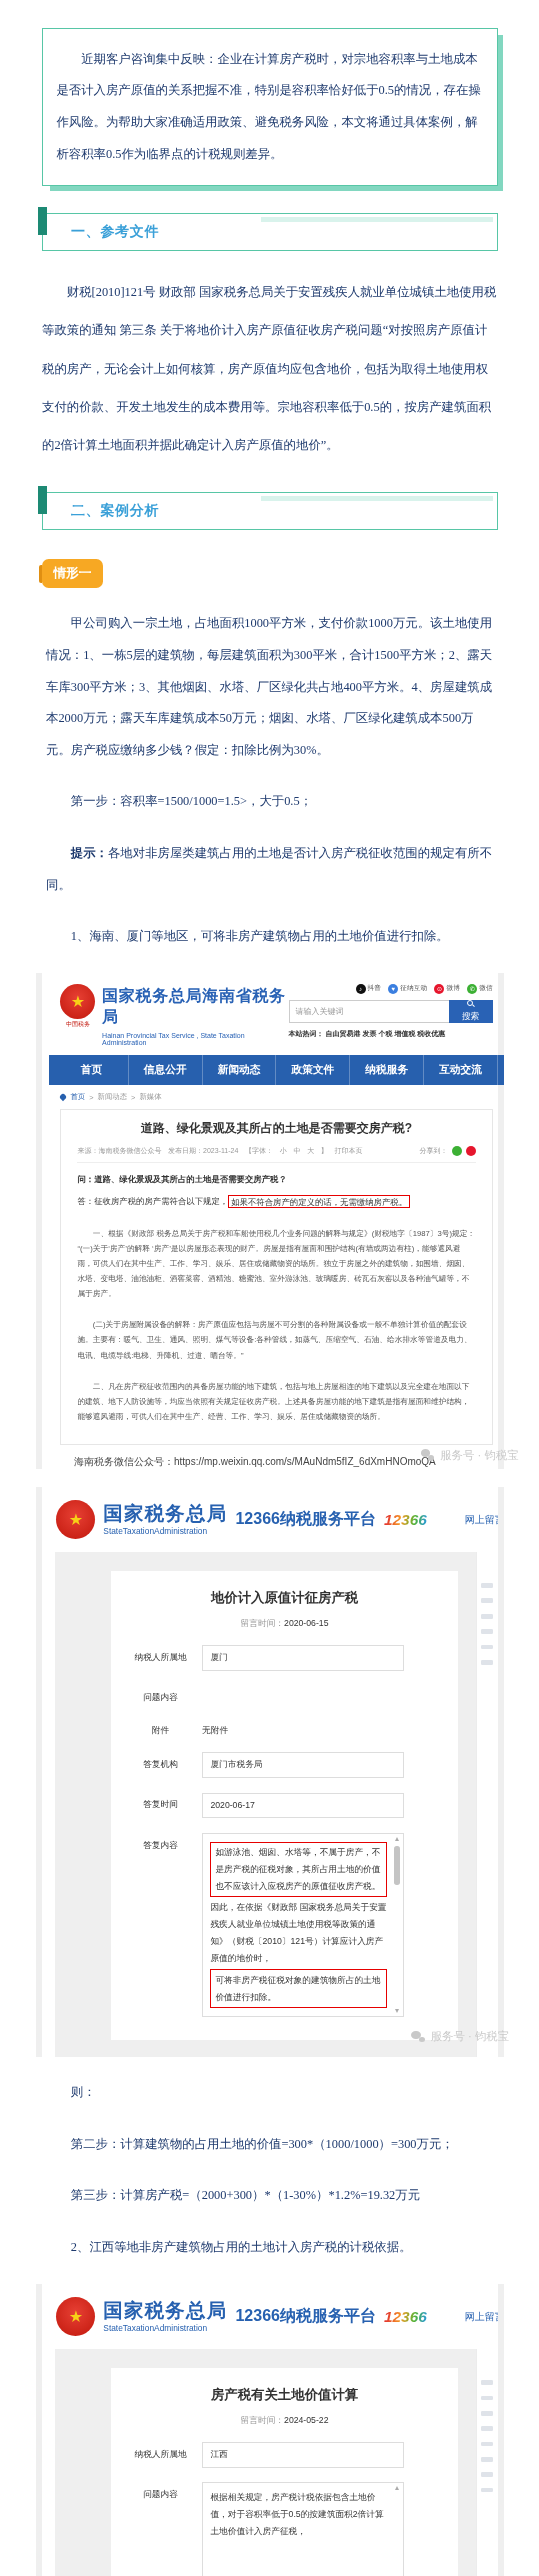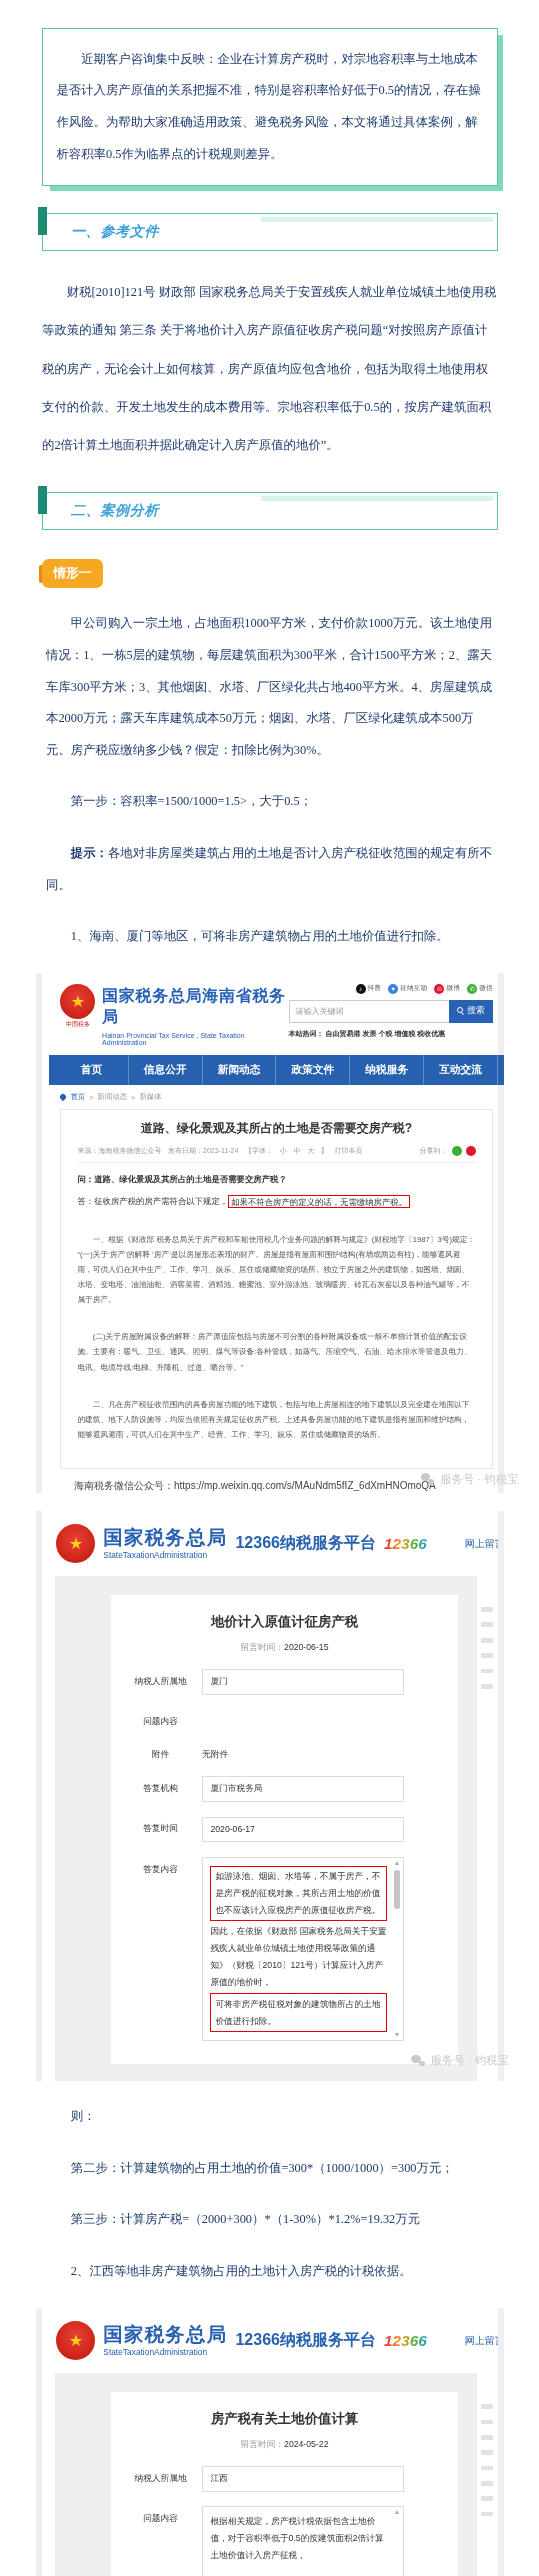--- a/index.html
+++ b/index.html
@@ -11,21 +11,21 @@
   .apara{margin:20px 4px;}
   
   .intro-wrap{position:relative;margin-top:28px;}
   .intro-wrap::after{content:"";position:absolute;left:8px;right:-4.7px;top:6.7px;bottom:-5.4px;background:#82d7c0;z-index:0;}
   .intro-box{position:relative;z-index:1;background:#fff;border:0.7px solid #57c6a6;padding:14.8px 13.4px;}
   .intro-box p{margin:0;}
   
   .sec-head{position:relative;margin-top:27px;border:0.7px solid #57c6a6;height:36px;display:flex;align-items:center;padding-left:28px;background:#fff;}
   .sec-head::before{content:"";position:absolute;left:-4.7px;top:-6.7px;width:8.7px;height:28px;background:#1d8a74;}
   .sec-head::after{content:"";position:absolute;left:48%;right:4px;top:3.4px;height:4.7px;background:#d9f3ec;}
-  .sec-title{color:#3aa0d8;font-size:14px;font-weight:bold;font-style:italic;letter-spacing:0.7px;}
+  .sec-title{color:#3aa0d8;font-size:14px;font-weight:bold;letter-spacing:0.7px;}
   
   .badge{display:inline-block;margin-top:29.5px;background:#f7a823;color:#fff;font-weight:bold;font-size:12.7px;padding:6px 11.4px;border-radius:6.7px;position:relative;}
   .badge::before{content:"";position:absolute;left:-2.7px;top:5.4px;bottom:5.4px;width:2.7px;background:#e08f12;border-radius:2px 0 0 2px;}
   .tip-label{font-weight:bold;}
   
   .shot{margin:17.4px -6px 6.7px;background:#efefef;padding:0 6px;}
   .shot-inner{background:#fff;padding-left:13px;}
   .redbox{border:1.3px solid #e60000;padding:0.7px 2px;box-decoration-break:clone;-webkit-box-decoration-break:clone;}
   .redblk{border:1.3px solid #e60000;margin:2px 0;padding:1.3px 4px;}
   .wm{display:flex;gap:4.7px;align-items:center;color:#c9c9c9;font-size:11.4px;white-space:nowrap;}
@@ -40,40 +40,40 @@
   .emblem-cap{font-size:6px;color:#c1170c;text-align:center;margin-top:1.3px;}
   .hn-title{font-size:16px;font-weight:bold;color:#2962b5;letter-spacing:0.7px;margin-top:2.7px;}
   .hn-en{font-size:7px;color:#2962b5;margin-top:3.4px;}
   .hn-right{width:204px;flex:none;}
   .social{display:flex;justify-content:flex-end;gap:7.4px;font-size:6.7px;color:#555;align-items:center;}
   .social-item{display:flex;align-items:center;}
   .sicon{width:10px;height:10px;border-radius:50%;display:inline-flex;color:#fff;font-size:6px;align-items:center;justify-content:center;margin-right:2px;flex:none;}
   .si-douyin{background:#111;} .si-hudong{background:#3b7fe0;} .si-weibo{background:#e6162d;} .si-wechat{background:#3cb034;}
   .search-row{display:flex;margin-top:6px;}
   .search-input{flex:1;height:21.5px;border:0.7px solid #ccc;border-right:none;font-size:8px;color:#999;display:flex;align-items:center;padding:0 6px;background:#fff;}
-  .search-btn{width:44px;height:23px;background:#2962b5;color:#fff;font-size:8.7px;display:flex;align-items:center;justify-content:center;gap:3.4px;border:none;}
+  .search-btn{width:44px;height:23px;background:#2962b5;color:#fff;font-size:8.7px;display:flex;align-items:center;justify-content:center;gap:3.4px;border:none;flex-direction:column;}
   .mag{position:relative;width:7.4px;height:7.4px;flex:none;}
   .mag::before{content:"";position:absolute;width:4px;height:4px;border:1px solid #fff;border-radius:50%;left:0;top:0;}
   .mag::after{content:"";position:absolute;width:2.7px;height:1px;background:#fff;transform:rotate(45deg);left:4.7px;top:5.4px;}
   .hotwords{font-size:7px;color:#333;margin-top:6px;font-weight:bold;}
   .hn-nav{display:flex;background:#2760ae;height:29.5px;margin:2.7px -6px 0;padding:0 6px;}
   .hn-nav-item{flex:1;display:flex;align-items:center;justify-content:center;color:#fff;font-size:10.7px;font-weight:bold;border-right:0.7px solid rgba(255,255,255,.28);}
   .crumb{display:flex;align-items:center;gap:4px;font-size:7.4px;color:#999;padding:7.4px 5.4px 5.4px;}
   .pin{width:6px;height:6px;background:#2760ae;border-radius:50% 50% 50% 0;transform:rotate(-45deg);flex:none;}
   .crumb-home{color:#2760ae;}
   .hn-article{border:0.7px solid #e6e6e6;margin:1.3px 5.4px 0;padding:10.7px 16px 4px;position:relative;}
   .hn-art-title{text-align:center;font-size:12px;font-weight:bold;color:#333;}
   .hn-meta{display:flex;justify-content:space-between;align-items:center;font-size:7px;color:#999;margin-top:8.7px;border-bottom:0.7px solid #eee;padding-bottom:6px;}
   .hn-meta-left{display:flex;gap:6.7px;align-items:center;flex-wrap:wrap;}
   .hn-meta-right{display:flex;gap:4px;align-items:center;}
   .share-dot{width:10px;height:10px;border-radius:50%;display:inline-block;}
   .sd-green{background:#3cb034;} .sd-red{background:#e6162d;}
   .qa{font-size:8.4px;color:#333;line-height:1.9;margin-top:8.7px;}
   .qa .q{font-weight:bold;}
-  .paras p{font-size:7.7px;color:#555;line-height:1.95;text-indent:2em;margin:22px 0;}
+  .paras p{font-size:7.7px;color:#555;line-height:1.95;text-indent:2em;margin:16px 0;}
   .hn-wm{position:absolute;right:-27px;bottom:-19px;}
   .src-url{font-size:10px;color:#444;margin:10.7px 0 2.7px;padding-left:19px;font-family:Liberation Sans, sans-serif;}
   
   .sta-head{display:flex;align-items:center;gap:8px;padding:13.4px 1.3px;background:#fff;overflow:hidden;}
   .sta-logo-txt{line-height:1;}
   .sta-name{font-size:19.4px;font-weight:bold;color:#2761b0;letter-spacing:1.3px;}
   .sta-en{font-size:8.4px;color:#2761b0;margin-top:3.4px;}
   .plat{font-size:16px;font-weight:bold;color:#2761b0;white-space:nowrap;}
   .mark12366{font-style:italic;font-weight:bold;font-size:15.4px;color:#e43a2e;background:linear-gradient(100deg,#e43a2e 10%,#f59a23 40%,#54b335 70%,#2196f3 100%);-webkit-background-clip:text;background-clip:text;}
   @supports ((-webkit-background-clip:text) or (background-clip:text)){.mark12366{color:transparent;}}

